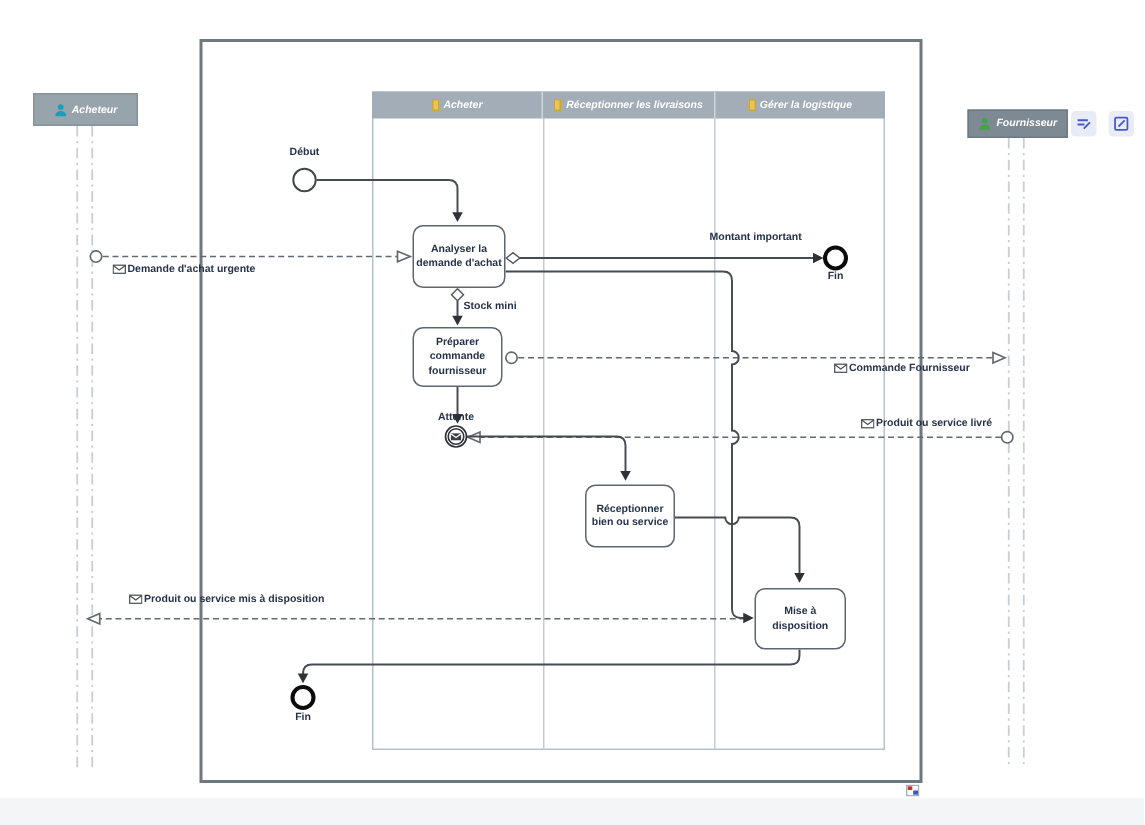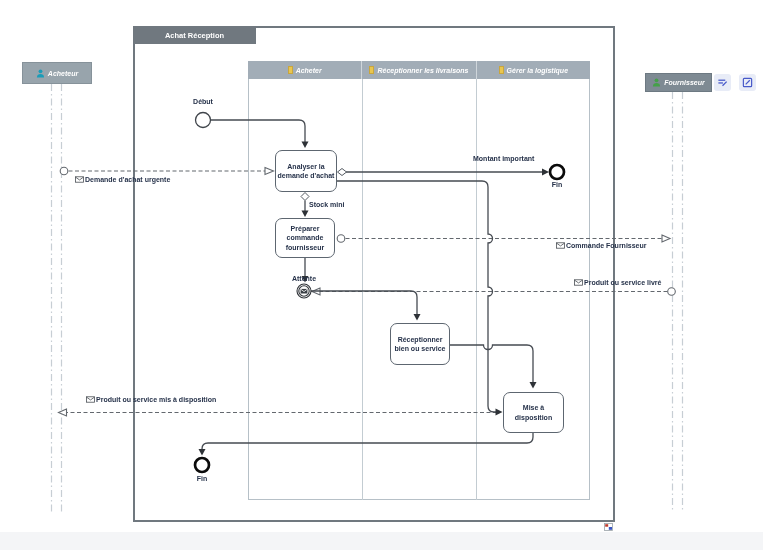--- a/index.html
+++ b/index.html
@@ -99,23 +99,20 @@
     <circle cx="202" cy="465" r="7" stroke="#0b0b0b" stroke-width="2.7" fill="#fff"></circle>
     <g>
       <circle cx="304" cy="291" r="7" stroke="#2f3338" stroke-width="1.1" fill="#fff"></circle>
       <circle cx="304" cy="291" r="5.2" stroke="#2f3338" stroke-width="1.1" fill="#fff"></circle>
       <rect x="300.6" y="288.9" width="6.8" height="4.6" fill="#3a3f45"></rect>
       <path d="M300.6 289.1 L304 291.6 L307.4 289.1" stroke="#fff" stroke-width="0.8" fill="none"></path>
     </g>
   </svg>
 
   <div class="abs pool"></div>
-  <div class="abs pool-tab">
-    <span>Achat Réception</span>
-  </div>
 
   <div class="abs lane-box"></div>
   <div class="abs lane-sep" style="left:362px;"></div>
   <div class="abs lane-sep" style="left:476px;"></div>
   <div class="abs lane-headers">
     <div class="lane-head">
       <span class="lane-marker"></span>
       <span>Acheter</span>
     </div>
     <div class="lane-head">

